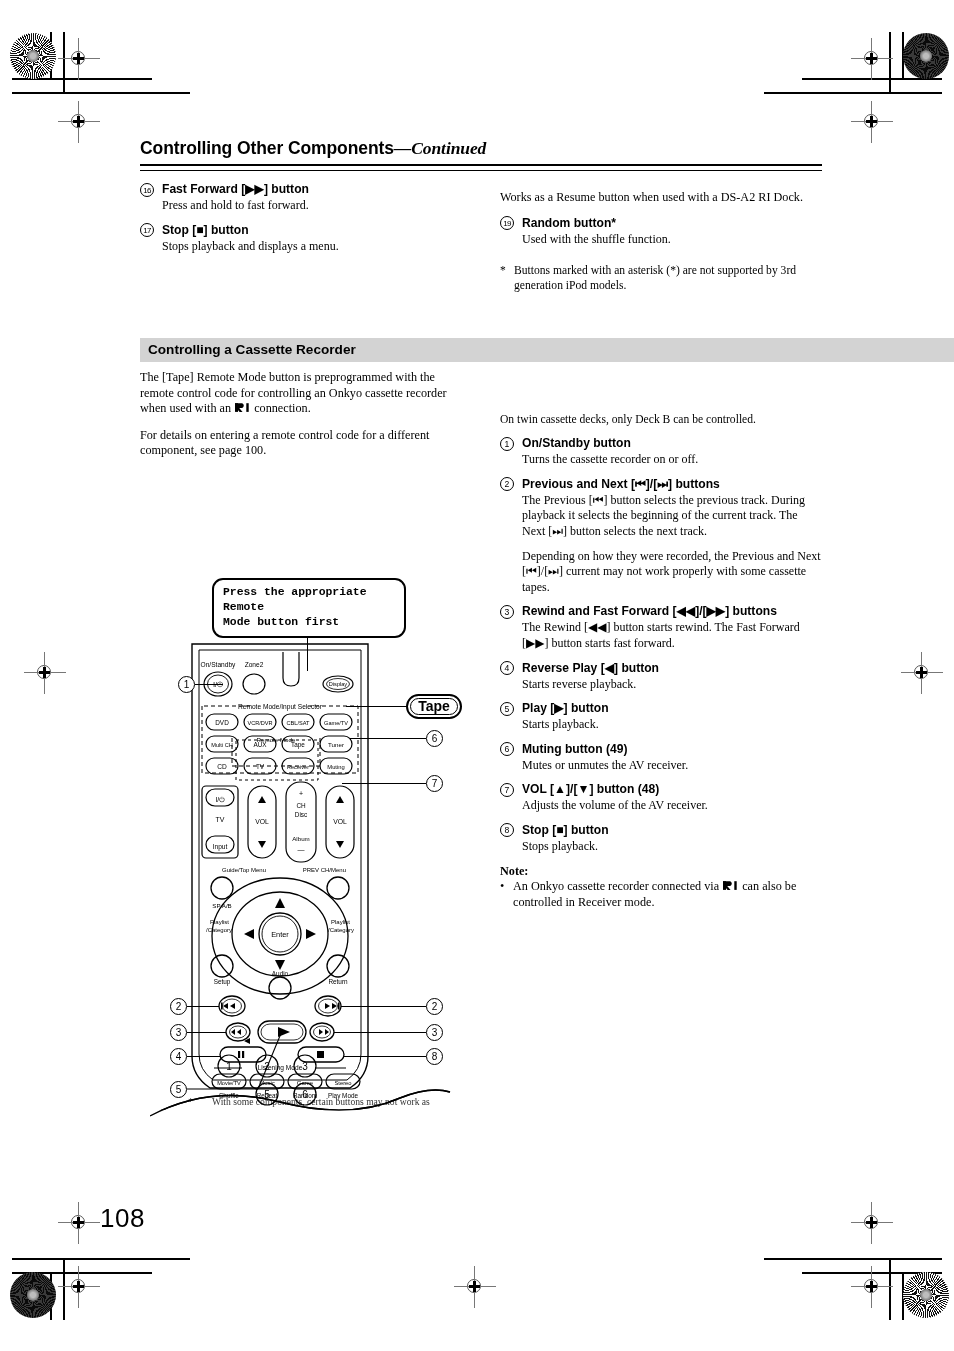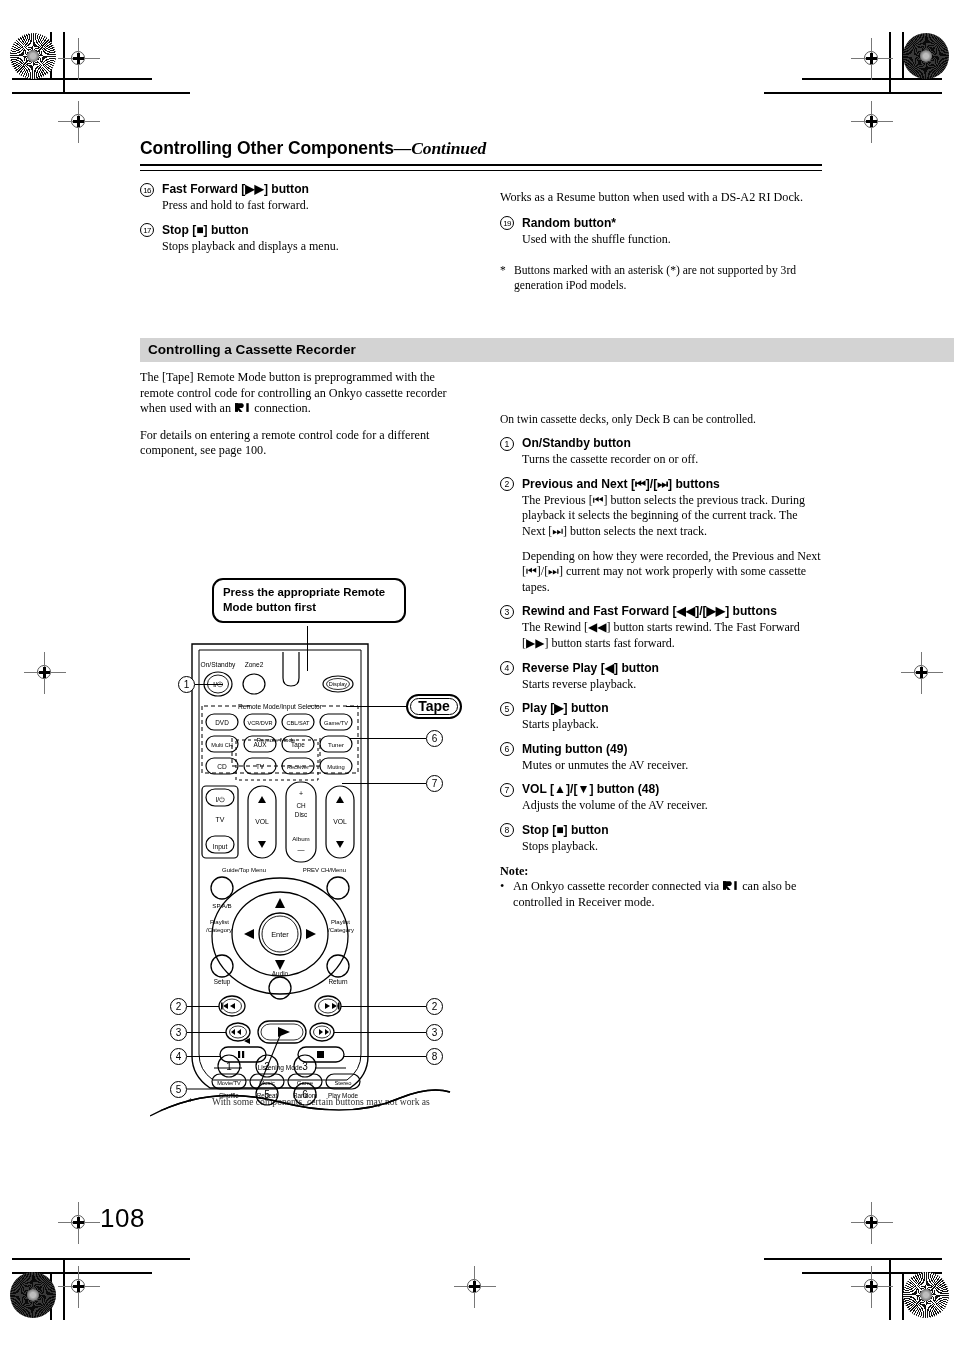--- a/index.html
+++ b/index.html
@@ -216,21 +216,21 @@
   }
   .callout {
     position: absolute;
     left: 62px;
     top: 0;
     width: 194px;
     border: 2.2px solid #000;
     border-radius: 11px;
     padding: 5px 8px 6px 9px;
     box-sizing: border-box;
-    font-family: Liberation Sans, sans-serif;
+    font-family: Liberation Mono, monospace;
     font-weight: bold;
     font-size: 11.4px;
     line-height: 15px;
     background: #fff;
     z-index: 6;
   }
   .callout-stem {
     position: absolute;
     left: 157px;
     top: 48px;

